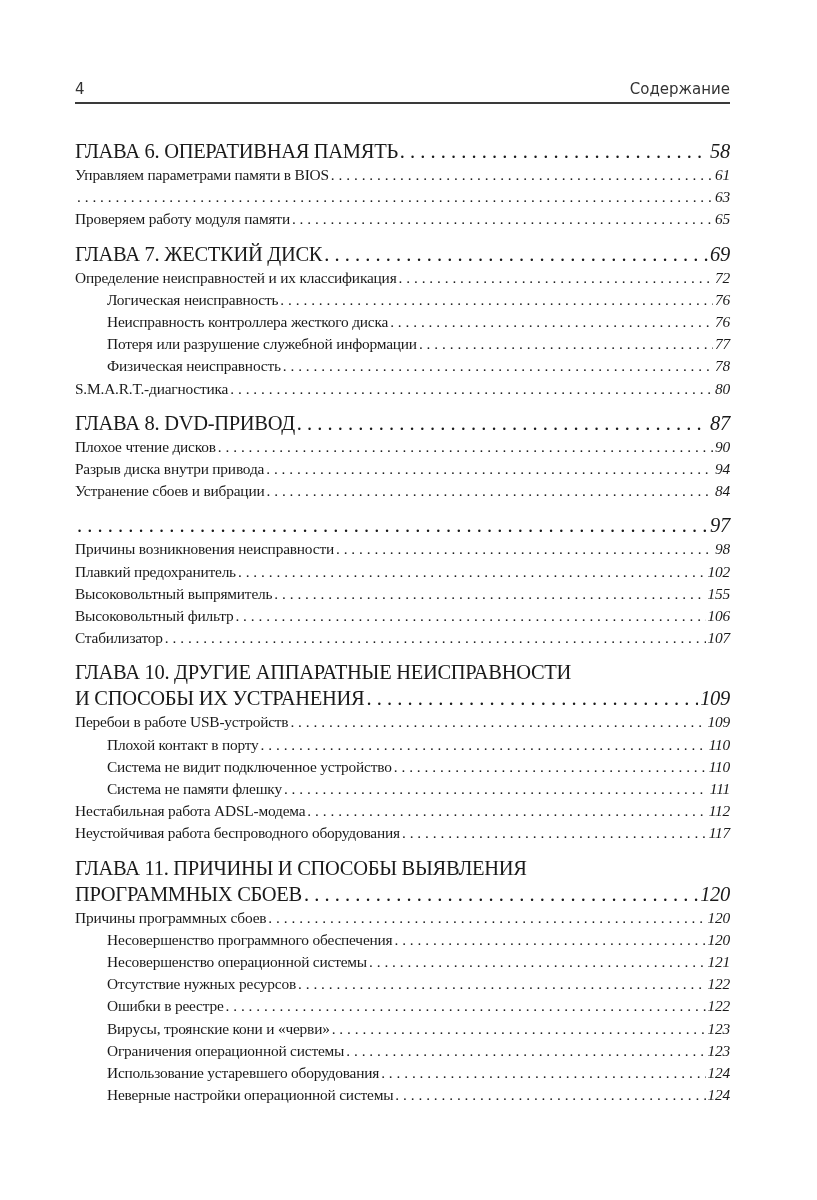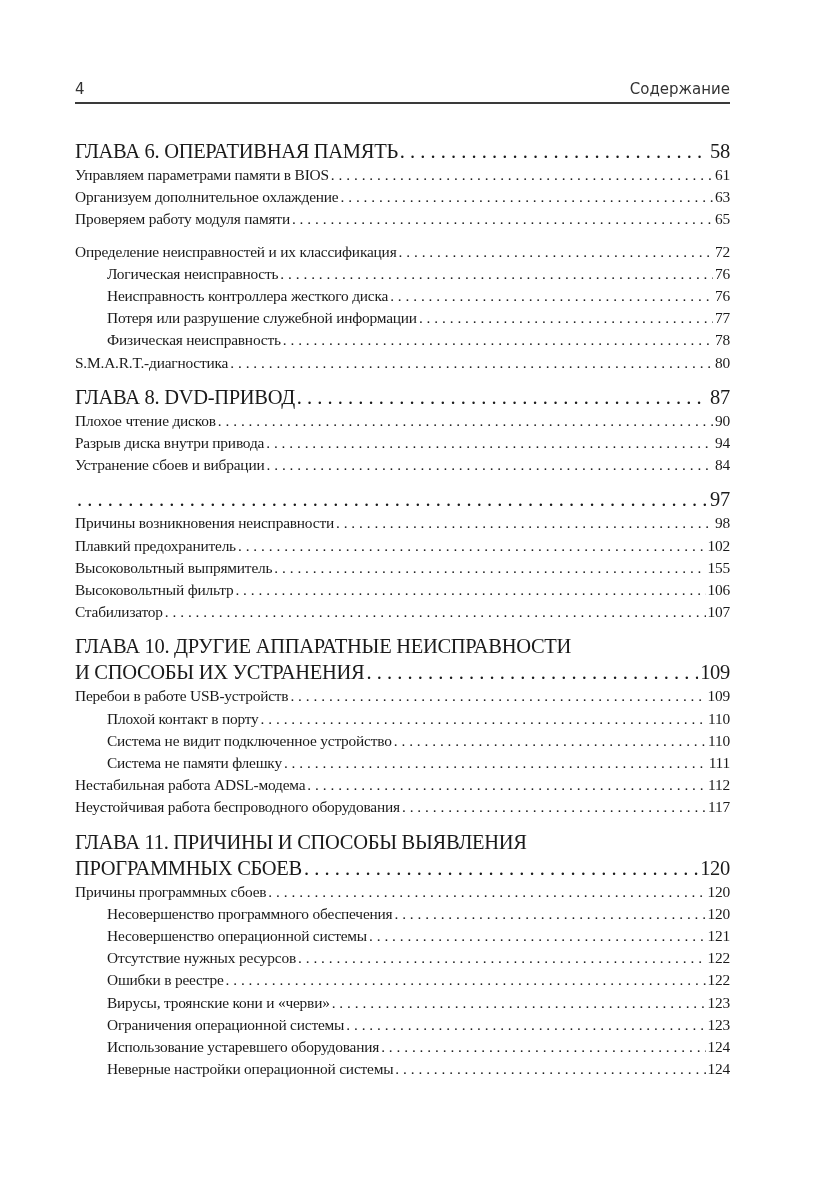--- a/index.html
+++ b/index.html
@@ -28,21 +28,21 @@
     .row.sub { padding-left: 32px; }
     .row .t { flex: 0 0 auto; }
     .row .dots {
       flex: 1 1 auto; overflow: hidden; margin: 0 2px;
       color: #1a1a1a; letter-spacing: 3.2px;
     }
     .row .dots::before {
       content: ". . . . . . . . . . . . . . . . . . . . . . . . . . . . . . . . . . . . . . . . . . . . . . . . . . . . . . . . . . . . . . . . . . . . . . . . . . . . . . . . . . . . . . . . . . . . . . . . . . . . . . . . . . . . . . . . . .";
       letter-spacing: 0;
     }
-    .row .p { flex: 0 0 auto; text-align: right; }
+    .row .p { flex: 0 0 auto; text-align: right; font-style: italic; }
   </style>
 </head>
 <body>
 
 <div class="header">
   <span class="pg">4</span>
   <span class="title">Содержание</span>
 </div>
 
 <div class="toc" id="toc">
@@ -51,31 +51,35 @@
         <span class="t">ГЛАВА 6. ОПЕРАТИВНАЯ ПАМЯТЬ</span>
         <span class="dots"></span>
         <span class="p">58</span>
       </div>
       <div class="row ">
         <span class="t">Управляем параметрами памяти в BIOS</span>
         <span class="dots"></span>
         <span class="p">61</span>
       </div>
       <div class="row ">
-        <span class="t">Организуем дополнительное охлаждение</span>
         <span class="dots"></span>
         <span class="p">63</span>
       </div>
       <div class="row ">
         <span class="t">Проверяем работу модуля памяти</span>
         <span class="dots"></span>
         <span class="p">65</span>
       </div>
     </div>
     <div class="chapter">
+      <div class="row ch">
+        <span class="t">ГЛАВА 7. ЖЕСТКИЙ ДИСК</span>
+        <span class="dots"></span>
+        <span class="p">69</span>
+      </div>
       <div class="row ">
         <span class="t">Определение неисправностей и их классификация</span>
         <span class="dots"></span>
         <span class="p">72</span>
       </div>
       <div class="row sub">
         <span class="t">Логическая неисправность</span>
         <span class="dots"></span>
         <span class="p">76</span>
       </div>

